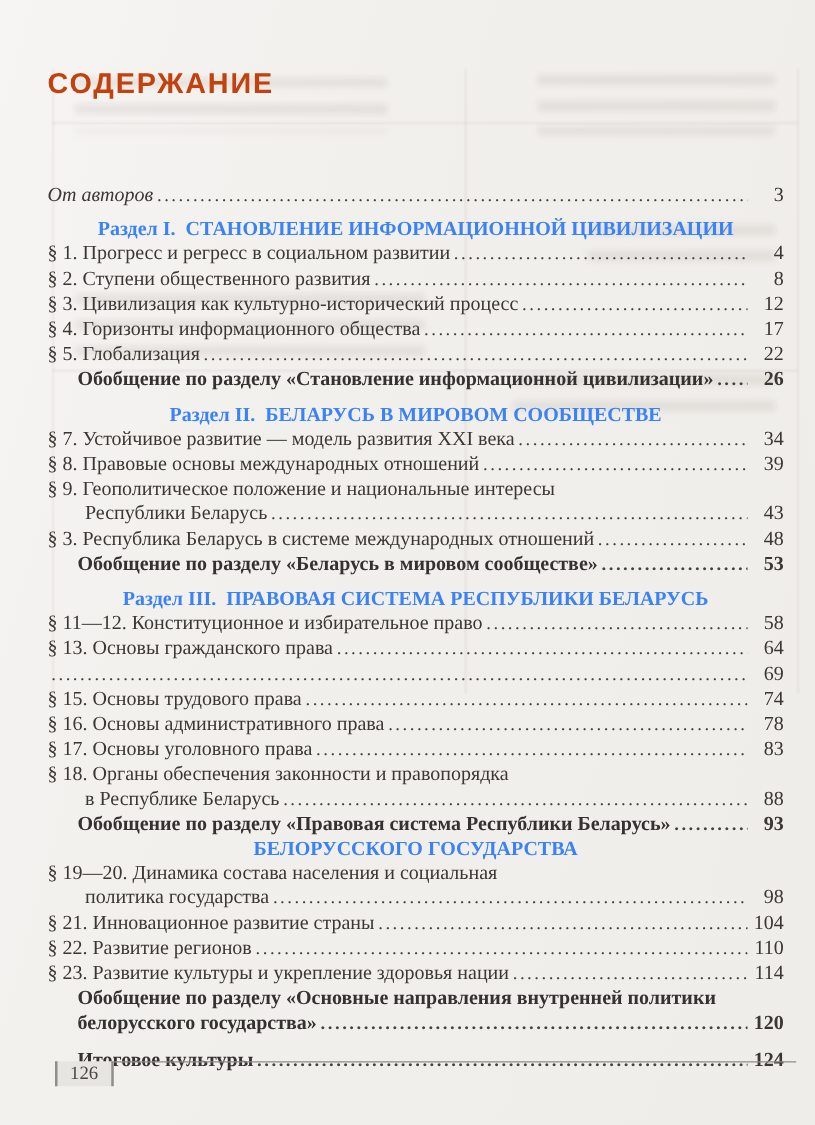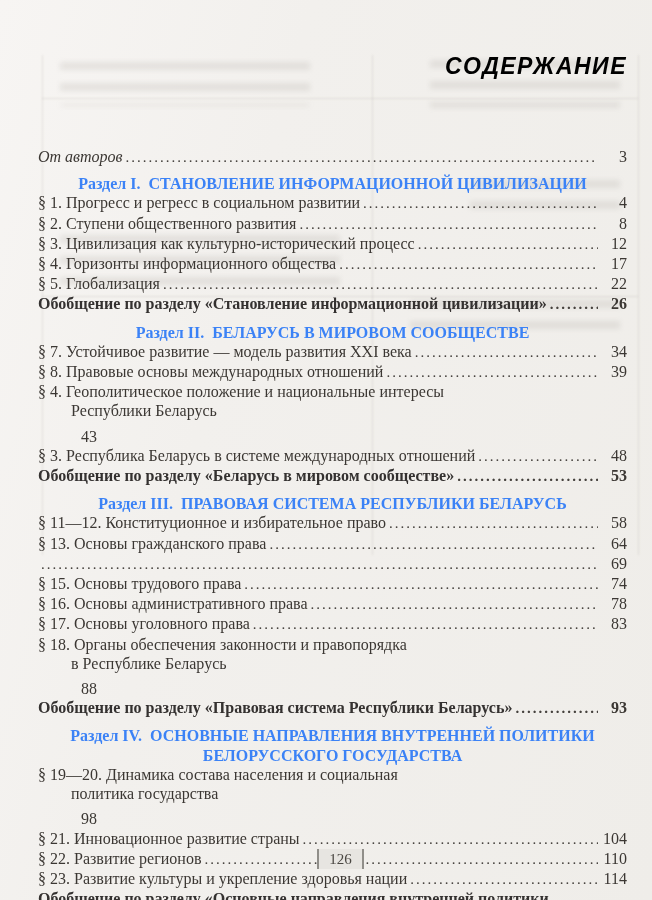--- a/index.html
+++ b/index.html
@@ -9,37 +9,37 @@
     font-family:"Liberation Serif","DejaVu Serif",serif;
     color:#3b3733;
   }
   
   .bleed-line{position:absolute;background:rgba(125,120,112,0.16);filter:blur(1px);}
   .smudge{position:absolute;filter:blur(2.5px);border-radius:2px;
     background:repeating-linear-gradient(180deg,rgba(138,130,122,0.14) 0 8px,rgba(0,0,0,0) 8px 21px);}
   
   .content{position:absolute;left:0;top:0;width:652px;box-sizing:border-box;
     padding:53px 25px 0 38px;}
-  .title{margin:0 0 42px 0;text-align:right;
+  .title{margin:0 0 42px 0;text-align:left;
     font-family:"Liberation Sans","DejaVu Sans",sans-serif;
-    font-size:23px;font-weight:bold;letter-spacing:1.5px;color:#000000;font-style:italic;}
+    font-size:23px;font-weight:bold;letter-spacing:1.5px;color:#c2410c;}
   .row{display:flex;align-items:baseline;font-size:16px;line-height:19.2px;white-space:nowrap;}
   .row .t{flex:none;}
   .dots{flex:1 1 6px;min-width:6px;overflow:hidden;white-space:nowrap;margin:0 3px 0 3px;color:#45413d;}
   .dots::after{content:"..........................................................................................................";letter-spacing:2px;font-size:15px;}
   .pg{flex:none;min-width:26px;text-align:right;color:#3b3733;}
   .italic .t{font-style:italic;margin-top:25px;}
-  .bold{font-weight:bold;color:#343130;}
-  .indent{padding-left:30px;flex-direction:column;}
+  .bold{font-weight:bold;color:#343130;margin-left:24px;}
+  .indent{padding-left:30px;}
   .sec-heading{margin-top:8px;text-align:center;font-weight:bold;font-size:16px;line-height:19.2px;color:#3b82f6;white-space:nowrap;}
   .sec-heading.first{margin-top:7px;}
   .sec-heading.cont{margin-top:0;}
   .final-row{margin-top:10px;}
   
-  .footer{position:absolute;left:44px;right:15px;top:849px;display:flex;align-items:center;flex-direction:column;}
+  .footer{position:absolute;left:44px;right:15px;top:849px;display:flex;}
   .folio{display:inline-block;background:#e7e5e1;border-left:2px solid #908e89;border-right:2px solid #908e89;
     padding:1px 10px;font-size:15px;color:#4a4742;line-height:18px;}
   .rule{flex:1;height:1px;background:#8f8d88;}
 </style>
 </head>
 <body>
 
 <div class="bleed-line" style="left:42px;top:55px;width:1px;height:500px;"></div>
 <div class="bleed-line" style="left:372px;top:55px;width:1px;height:500px;"></div>
 <div class="bleed-line" style="left:638px;top:55px;width:1px;height:500px;"></div>
@@ -97,21 +97,21 @@
       <span class="t">§ 7. Устойчивое развитие — модель развития XXI века</span>
       <span class="dots"></span>
       <span class="pg">34</span>
     </div>
   <div class="row">
       <span class="t">§ 8. Правовые основы международных отношений</span>
       <span class="dots"></span>
       <span class="pg">39</span>
     </div>
   <div class="row">
-      <span class="t">§ 4. Геополитическое положение и национальные интересы</span>
+      <span class="t">§ 9. Геополитическое положение и национальные интересы</span>
     </div>
   <div class="row indent">
       <span class="t">Республики Беларусь</span>
       <span class="dots"></span>
       <span class="pg">43</span>
     </div>
   <div class="row">
       <span class="t">§ 3. Республика Беларусь в системе международных отношений</span>
       <span class="dots"></span>
       <span class="pg">48</span>
@@ -159,21 +159,20 @@
       <span class="t">в Республике Беларусь</span>
       <span class="dots"></span>
       <span class="pg">88</span>
     </div>
   <div class="row bold">
       <span class="t">Обобщение по разделу «Правовая система Республики Беларусь»</span>
       <span class="dots"></span>
       <span class="pg">93</span>
     </div>
 
-  <div class="sec-heading">Раздел IV.&nbsp; ОСНОВНЫЕ НАПРАВЛЕНИЯ ВНУТРЕННЕЙ ПОЛИТИКИ</div>
   <div class="sec-heading cont">БЕЛОРУССКОГО ГОСУДАРСТВА</div>
   <div class="row">
       <span class="t">§ 19—20. Динамика состава населения и социальная</span>
     </div>
   <div class="row indent">
       <span class="t">политика государства</span>
       <span class="dots"></span>
       <span class="pg">98</span>
     </div>
   <div class="row">

